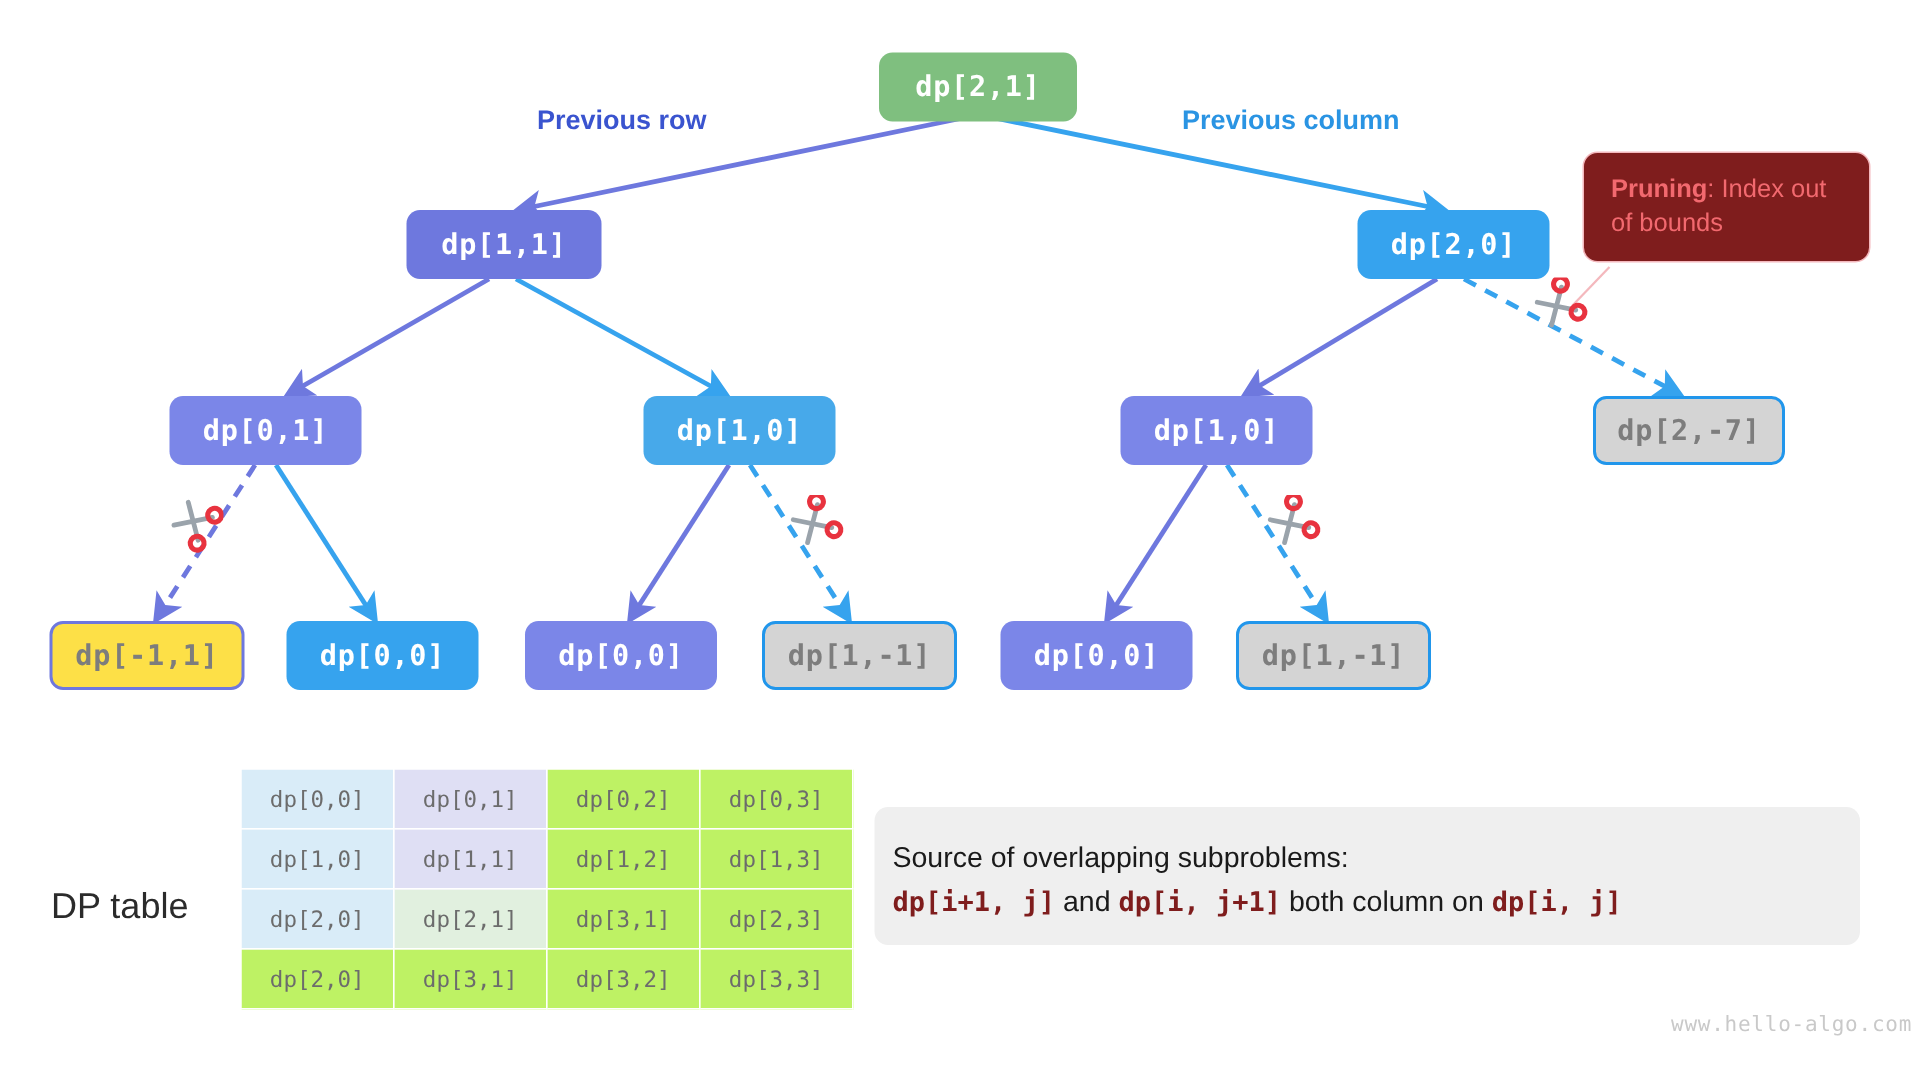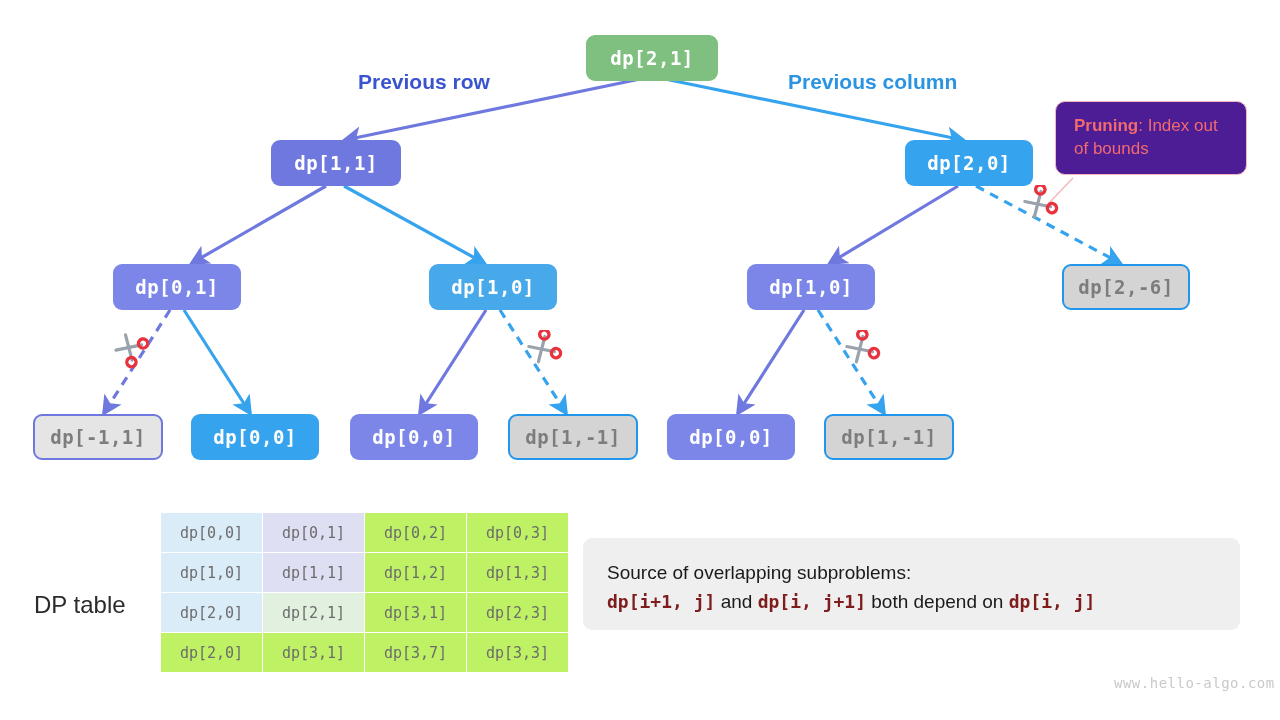--- a/index.html
+++ b/index.html
@@ -44,46 +44,46 @@
     justify-content: center;
     white-space: nowrap;
     z-index: 5;
   }
   .node.green  { background: #7fbf7f; color: #ffffff; }
   .node.purple { background: #6e78de; color: #ffffff; }
   .node.purple-light { background: #7b86e8; color: #ffffff; }
   .node.blue   { background: #36a3ee; color: #ffffff; }
   .node.blue-soft { background: #47a9ea; color: #ffffff; }
   .node.pruned-purple {
-    background: #e5e5e5;
+    background: #fde047;
     color: #7d7d7d;
     border: 2.5px solid #6e78de;
   }
   .node.pruned-blue {
     background: #d4d4d4;
     color: #7d7d7d;
     border: 2.5px solid #2196eb;
   }
 
   
   .branch-label {
     position: absolute;
-    font-size: 21px;
+    font-size: 18px;
     font-weight: bold;
     white-space: nowrap;
     z-index: 6;
   }
   .branch-label.prow { color: #3a54cf; }
   .branch-label.pcol { color: #2a94e3; }
 
   
   .callout {
     position: absolute;
     box-sizing: border-box;
-    background: #4c1d95;
+    background: #7f1d1d;
     border: 1.5px solid #f4b8bd;
     border-radius: 10px;
     color: #f2696f;
     font-size: 17px;
     line-height: 1.35;
     padding: 13px 16px 13px 18px;
     z-index: 7;
   }
   .callout b { font-weight: bold; }
 
@@ -120,21 +120,21 @@
   table.dp td.c-blue  { background: #d9ecf8; }
   table.dp td.c-purp  { background: #dfdff4; }
   table.dp td.c-green { background: #e1f0df; }
 
   
   .infobox {
     position: absolute;
     box-sizing: border-box;
     background: #efefef;
     border-radius: 9px;
-    padding: 20px 24px;
+    padding: 20px 12px;
     color: #1a1a1a;
     font-size: 19px;
     line-height: 1.55;
   }
   .infobox .mono {
     font-family: "DejaVu Sans Mono", "Liberation Mono", monospace;
     font-weight: bold;
     color: #7f1d1d;
     font-size: 18px;
   }
@@ -197,21 +197,21 @@
   <div class="node purple" style="left:271px; top:140px; width:130px; height:46px;">dp[1,1]</div>
 
   <div class="node blue" style="left:905px; top:140px; width:128px; height:46px;">dp[2,0]</div>
 
   <div class="node purple-light" style="left:113px; top:264px; width:128px; height:46px;">dp[0,1]</div>
 
   <div class="node blue-soft" style="left:429px; top:264px; width:128px; height:46px;">dp[1,0]</div>
 
   <div class="node purple-light" style="left:747px; top:264px; width:128px; height:46px;">dp[1,0]</div>
 
-  <div class="node pruned-blue" style="left:1062px; top:264px; width:128px; height:46px;">dp[2,-6]</div>
+  <div class="node pruned-blue" style="left:1062px; top:264px; width:128px; height:46px;">dp[2,-7]</div>
 
   <div class="node pruned-purple" style="left:33px; top:414px; width:130px; height:46px;">dp[-1,1]</div>
 
   <div class="node blue" style="left:191px; top:414px; width:128px; height:46px;">dp[0,0]</div>
 
   <div class="node purple-light" style="left:350px; top:414px; width:128px; height:46px;">dp[0,0]</div>
 
   <div class="node pruned-blue" style="left:508px; top:414px; width:130px; height:46px;">dp[1,-1]</div>
 
   <div class="node purple-light" style="left:667px; top:414px; width:128px; height:46px;">dp[0,0]</div>
@@ -272,32 +272,32 @@
       </tr>
       <tr>
         <td class="c-blue">dp[2,0]</td>
         <td class="c-green">dp[2,1]</td>
         <td>dp[3,1]</td>
         <td>dp[2,3]</td>
       </tr>
       <tr>
         <td>dp[2,0]</td>
         <td>dp[3,1]</td>
-        <td>dp[3,7]</td>
+        <td>dp[3,2]</td>
         <td>dp[3,3]</td>
       </tr>
     </tbody>
   </table>
 
   <div class="infobox" style="left:583px; top:538px; width:657px; height:92px;">
     <div>Source of overlapping subproblems:</div>
     <div>
       <span class="mono">dp[i+1, j]</span>
       <span>and</span>
       <span class="mono">dp[i, j+1]</span>
-      <span>both depend on</span>
+      <span>both column on</span>
       <span class="mono">dp[i, j]</span>
     </div>
   </div>
 
   <div class="watermark" style="left:1068px; top:675px;margin-left:46px;">www.hello-algo.com</div>
 
 </div>
 
 </body></html>

